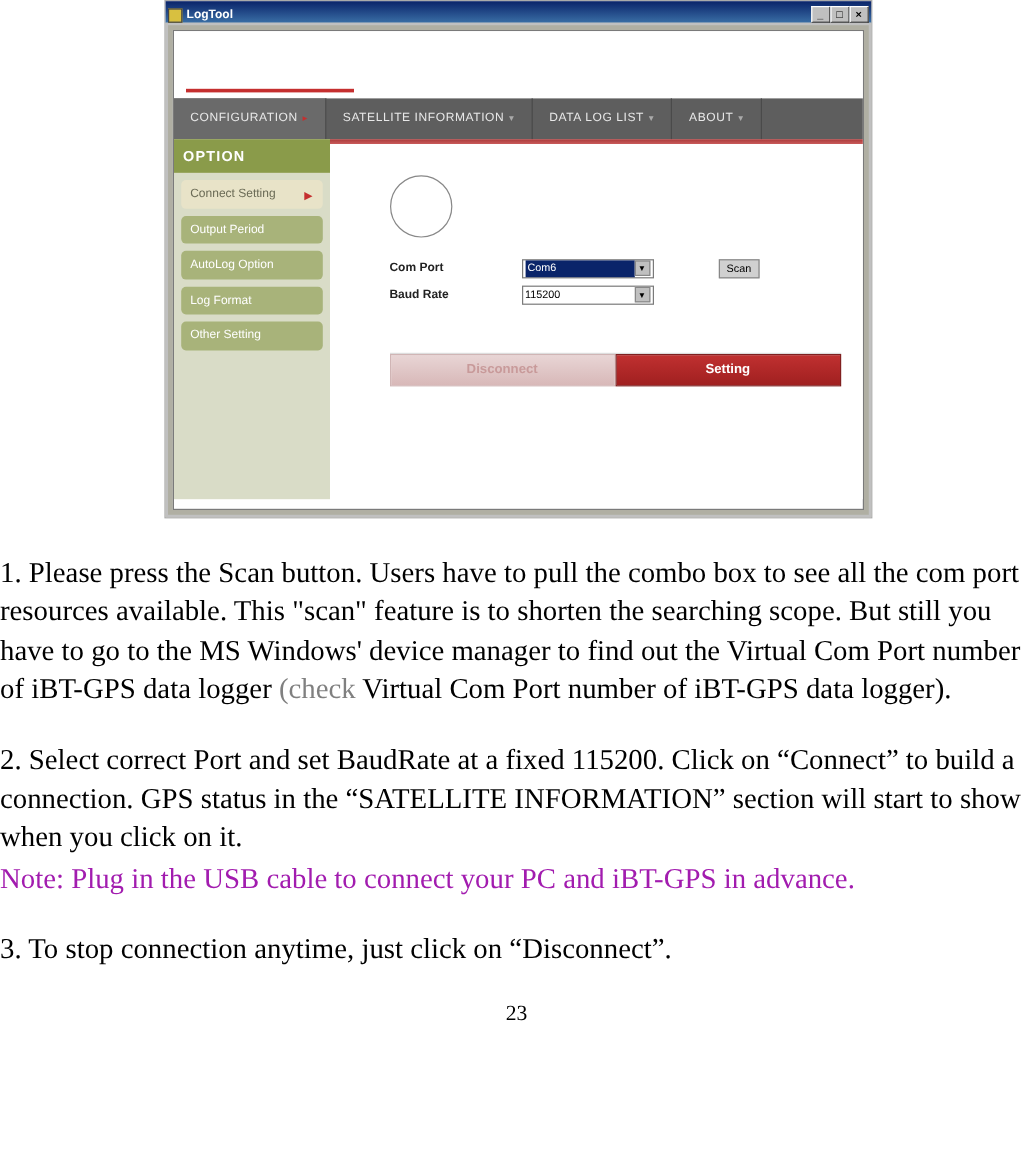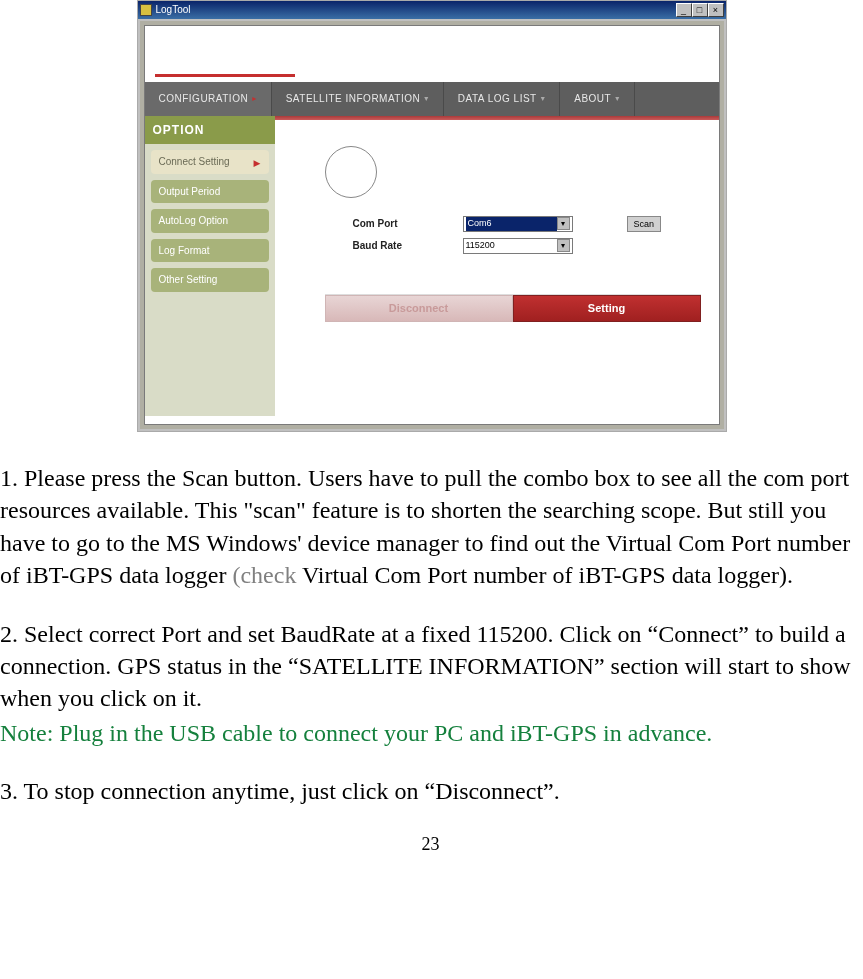--- a/index.html
+++ b/index.html
@@ -16,22 +16,23 @@
     margin: 0 auto 30px auto;
     border: 1px solid #aaa;
   }
   .titlebar {
     height: 18px;
     background: linear-gradient(#0a246a,#3a6ea5);
     color: #fff;
     font-family: Arial, sans-serif;
     font-size: 10px;
     display: flex;
-    align-items: center;
+    align-items: flex-end;
     padding: 0 2px;
+    font-weight: bold;
   }
   .titlebar .ticon {
     width: 12px; height: 12px; background: #d8c040; border:1px solid #444; margin-right:4px;
   }
   .titlebar .ttext { flex: 1; }
   .winbtns { display:flex; gap:0; }
   .winbtn {
     width:16px; height:14px; background:#c0c0c0; border:1px solid #fff; border-right-color:#404040; border-bottom-color:#404040;
     font-size:9px; font-family:Arial; text-align:center; line-height:12px; color:#000;
   }
@@ -105,21 +106,21 @@
     position:relative;
     font-family: Arial, sans-serif;
   }
   .circle {
     width:52px; height:52px; border:1px solid #888; border-radius:50%; background:#fff;
     margin-bottom:18px;
   }
   .formrow {
     display:flex; align-items:center; margin:6px 0; font-size:10px;
   }
-  .formrow .lbl { width:110px; font-weight:bold; color:#222;margin-left:28px;}
+  .formrow .lbl { width:110px; font-weight:bold; color:#222;}
   .combo {
     width:110px; height:16px; border:1px solid #7a7a7a; background:#fff;
     font-size:9px; padding:0 2px; display:flex; justify-content:space-between;
     margin-right:6px;
   }
   .combo .cv { flex:1; overflow:hidden; }
   .combo .dd {
     width:13px; height:13px; background:#c0c0c0; border:1px solid #888; font-size:8px; text-align:center; line-height:11px;
   }
   .scanbtn-small {
@@ -132,21 +133,21 @@
   .actbtn {
     flex:1; display:flex; align-items:center; justify-content:center;
     font-family: Arial, sans-serif; font-size:11px; font-weight:bold;
   }
   .actbtn.disconnect { background: linear-gradient(#e8d5d5,#d8b8b8); color:#c89a9a; border:1px solid #d0b5b5;}
   .actbtn.connect { background: linear-gradient(#c03030,#a02020); color:#fff; border:1px solid #802020;}
   .doc-text { padding: 0 2px 0 0; }
   .doc-text p { margin: 0 0 2px 0; }
   .doc-text .gap { height: 24px; }
   .gray { color:#808080; }
-  .red { color:#15803d; }
+  .red { color:#a21caf; }
   .page-num { text-align:center; font-size:18px; margin-top:24px; }
 </style>
 </head>
 <body>
 
 <div class="screenshot-wrap">
   <div class="titlebar">
     <div class="ticon"></div>
     <div class="ttext">LogTool</div>
     <div class="winbtns">

